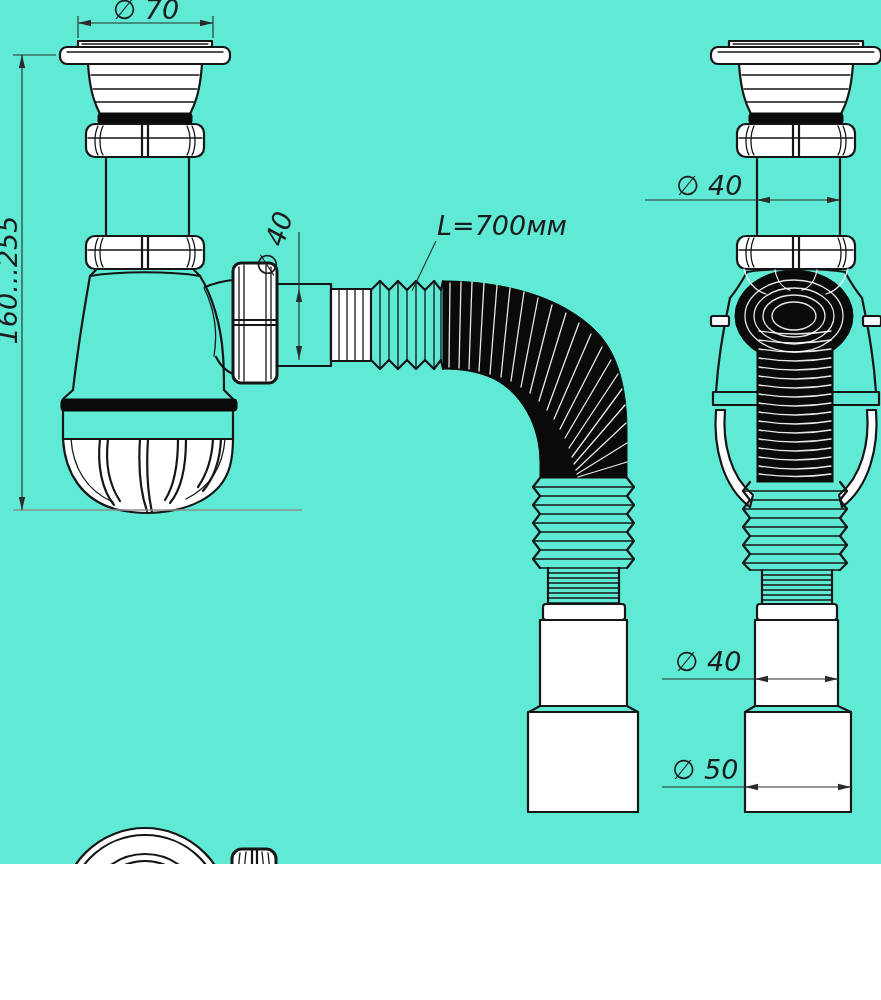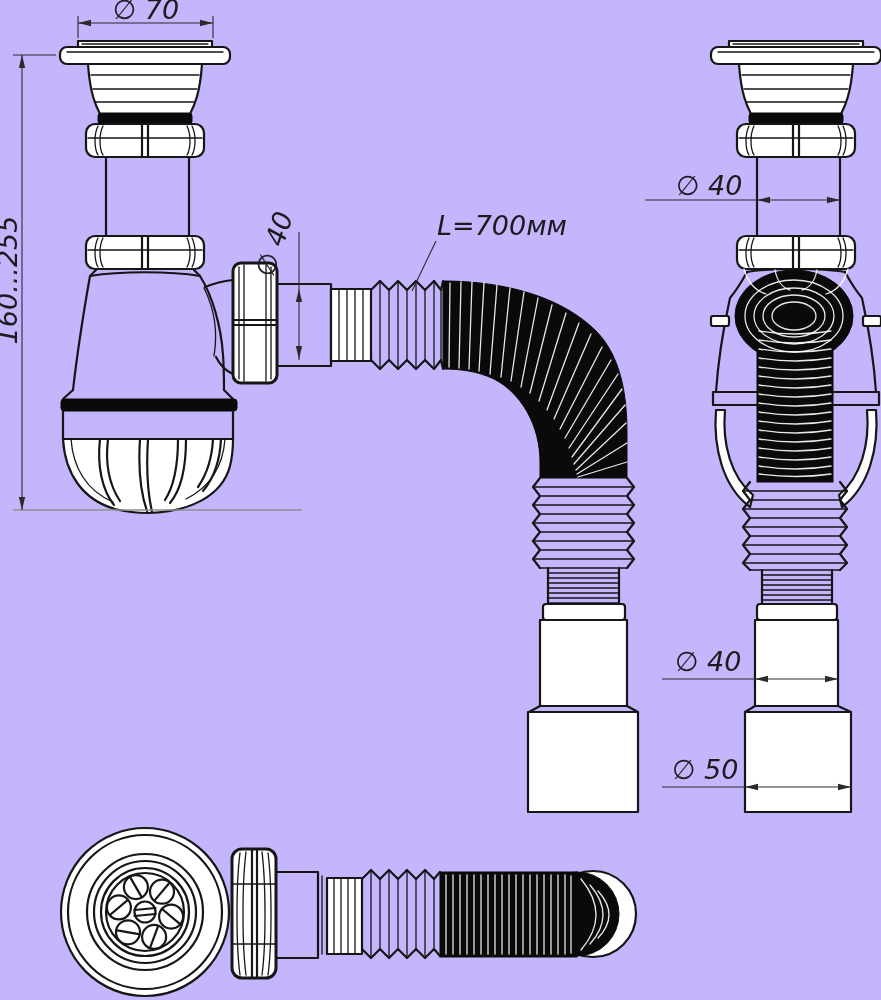--- a/index.html
+++ b/index.html
@@ -1,17 +1,17 @@
 <!DOCTYPE html>
 <html><head>
 <meta charset="utf-8">
 <title>Technical Drawing</title>
 <style>
   html,body{margin:0;padding:0;background:#ffffff;}
-  .stage{position:relative;width:881px;height:1000px;background:#c4b5fd;overflow:hidden;
+  .stage{position:relative;width:881px;height:864px;background:#5eead4;overflow:hidden;
          font-family:"DejaVu Sans",sans-serif;}
   svg{display:block}
   .ol{fill:#ffffff;stroke:#161616;stroke-width:2.2;stroke-linejoin:round;stroke-linecap:round}
   .ol3{fill:#ffffff;stroke:#161616;stroke-width:3;stroke-linejoin:round;stroke-linecap:round}
   .ln{fill:none;stroke:#161616;stroke-width:2.2;stroke-linejoin:round;stroke-linecap:round}
   .dt{fill:none;stroke:#161616;stroke-width:1.3;stroke-linecap:round}
   .blk{fill:#0a0a0a;stroke:#0a0a0a;stroke-width:1}
   .wl{fill:none;stroke:#ffffff;stroke-width:1.3;opacity:.9;stroke-linecap:round}
   .dim{fill:none;stroke:#2b2b2b;stroke-width:1.1}
   .dimg{fill:none;stroke:#8f8f8f;stroke-width:1.4}

